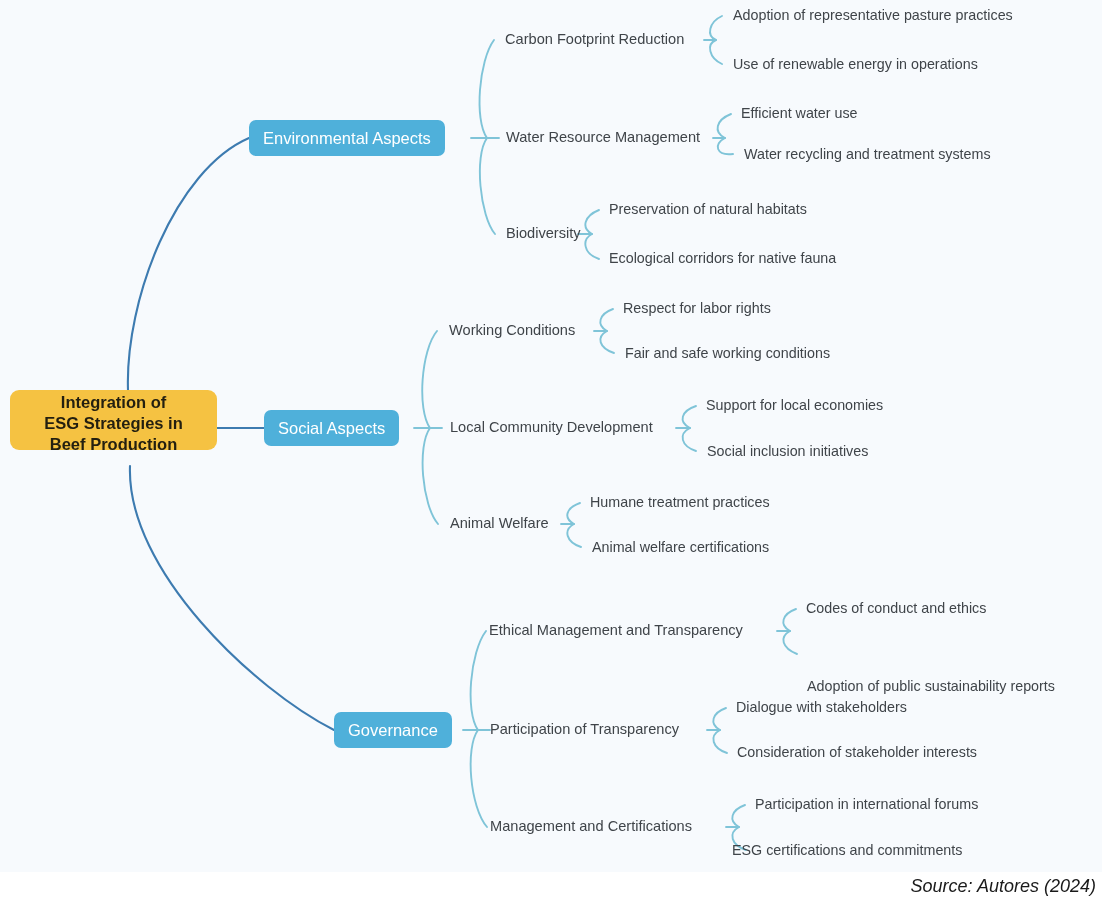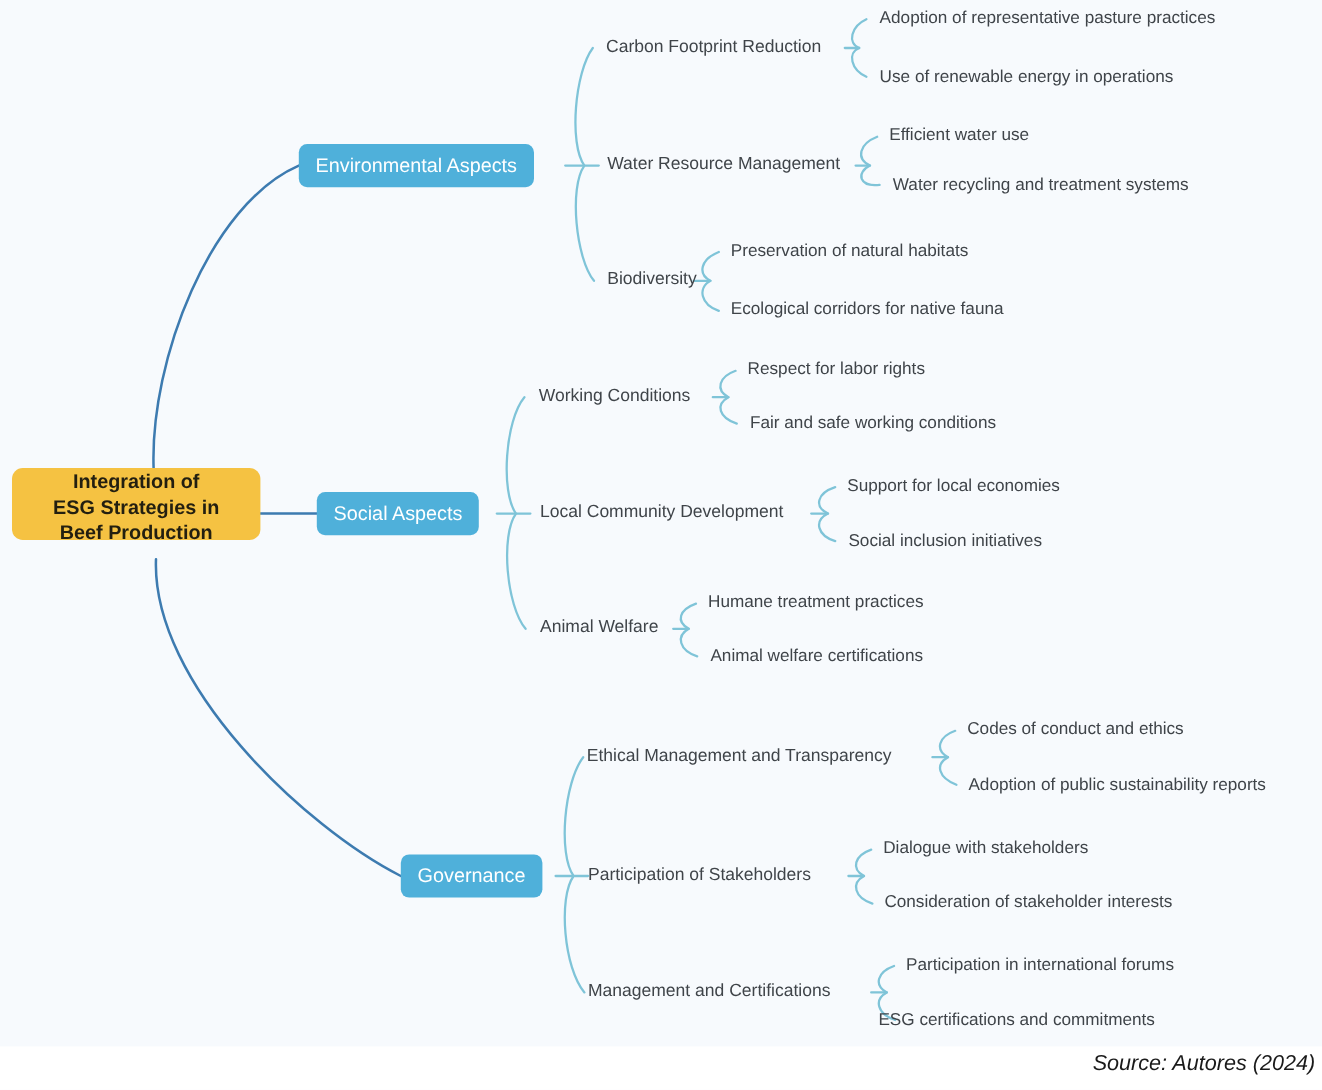--- a/index.html
+++ b/index.html
@@ -167,25 +167,25 @@
     <div class="node leaf2" style="left:450px; top:515px;">Animal Welfare</div>
 
     <div class="node leaf3" style="left:623px; top:300px;">Respect for labor rights</div>
     <div class="node leaf3" style="left:625px; top:345px;">Fair and safe working conditions</div>
     <div class="node leaf3" style="left:706px; top:397px;">Support for local economies</div>
     <div class="node leaf3" style="left:707px; top:443px;">Social inclusion initiatives</div>
     <div class="node leaf3" style="left:590px; top:494px;">Humane treatment practices</div>
     <div class="node leaf3" style="left:592px; top:539px;">Animal welfare certifications</div>
 
     <div class="node leaf2" style="left:489px; top:622px;">Ethical Management and Transparency</div>
-    <div class="node leaf2" style="left:490px; top:721px;">Participation of Stakeholders</div>
+    <div class="node leaf2" style="left:490px; top:721px;">Participation of Transparency</div>
     <div class="node leaf2" style="left:490px; top:818px;">Management and Certifications</div>
 
     <div class="node leaf3" style="left:806px; top:600px;">Codes of conduct and ethics</div>
-    <div class="node leaf3" style="left:807px; top:646px;">Adoption of public sustainability reports</div>
+    <div class="node leaf3" style="left:807px; top:678px;">Adoption of public sustainability reports</div>
     <div class="node leaf3" style="left:736px; top:699px;">Dialogue with stakeholders</div>
     <div class="node leaf3" style="left:737px; top:744px;">Consideration of stakeholder interests</div>
     <div class="node leaf3" style="left:755px; top:796px;">Participation in international forums</div>
     <div class="node leaf3" style="left:732px; top:842px;">ESG certifications and commitments</div>
 
   </div>
 
   <div id="source-caption">Source: Autores (2024)</div>
 </div>
 

